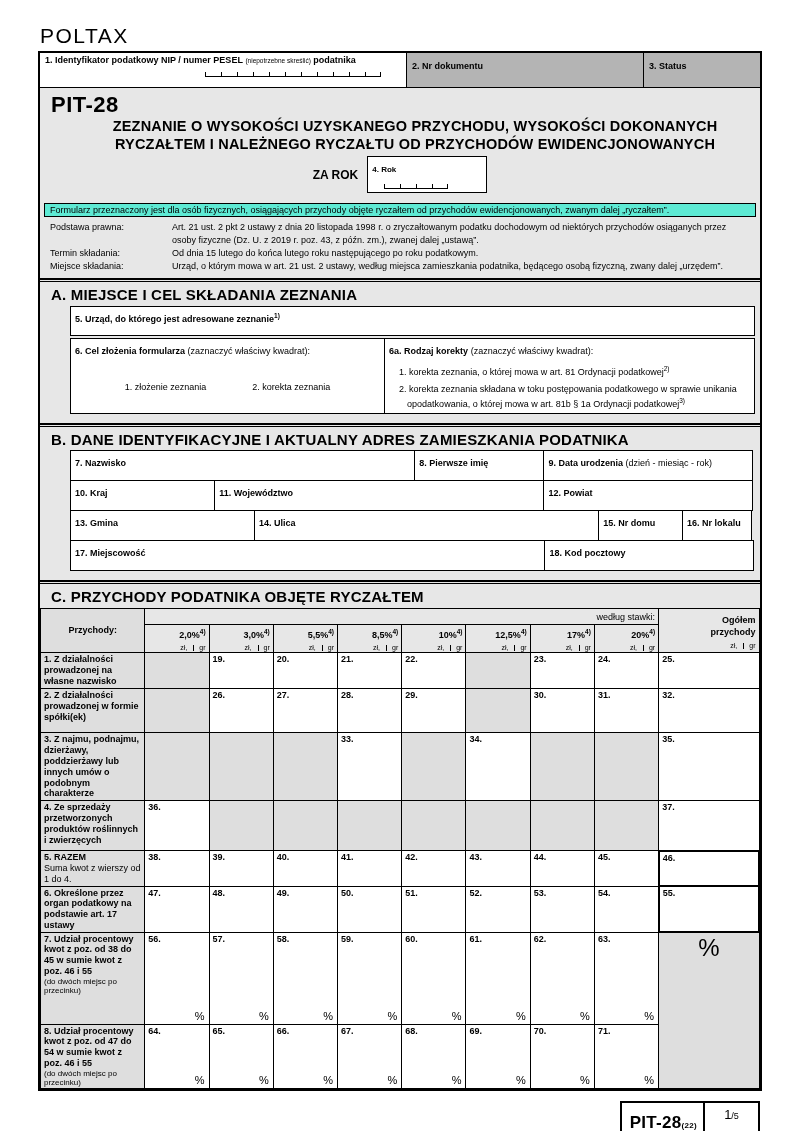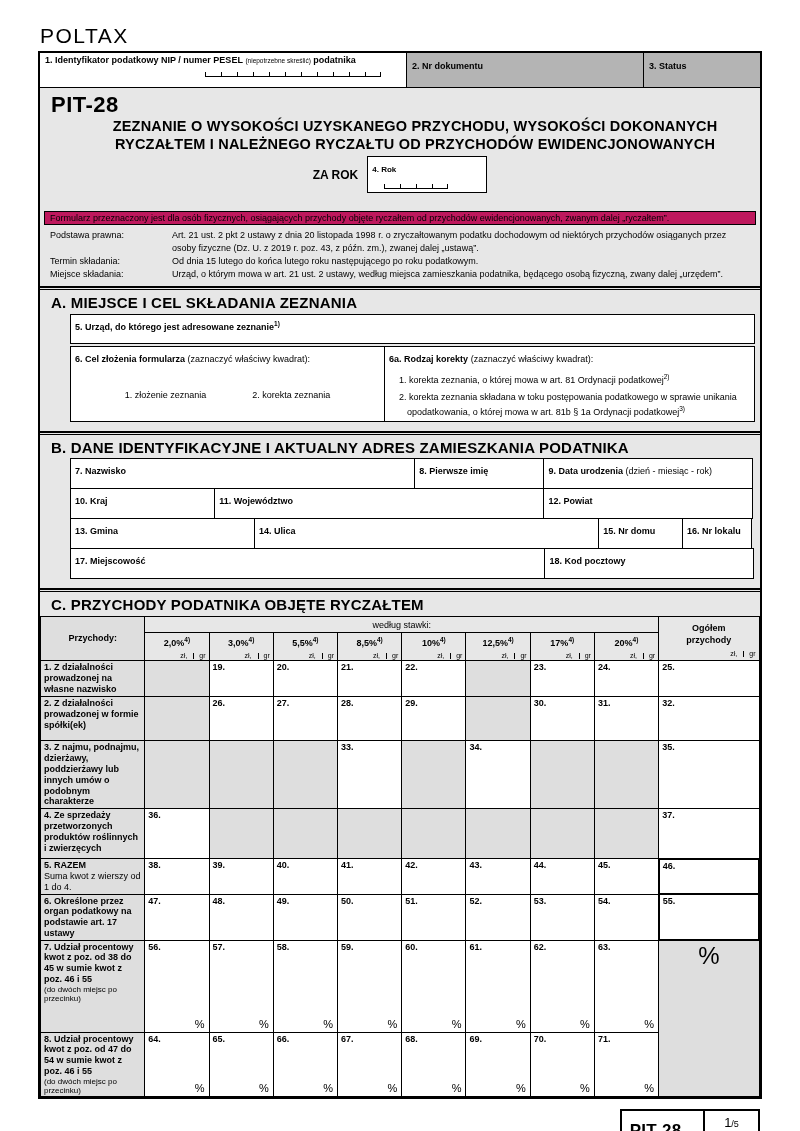--- a/index.html
+++ b/index.html
@@ -34,21 +34,21 @@
   
   .title-block { position:relative; padding:5px 0 4px; }
   .form-code { position:absolute; left:11px; top:4px; font-size:22px; font-weight:bold; letter-spacing:0.5px; }
   .title-lines { text-align:center; padding:24px 30px 0 60px; }
   .title-lines div { font-size:14.5px; font-weight:bold; letter-spacing:0.2px; line-height:1.25; }
   .zarok-row { display:flex; justify-content:center; align-items:center; gap:9px; margin:3px 0 2px 0; }
   .zarok { font-size:12px; font-weight:bold; }
   .rok-box { width:120px; height:37px; background:#fff; border:1.5px solid #000; padding:1px 4px; }
   .rok-box .flab { font-size:8px; }
   
-  .info-bar { margin:12px 4px 0; background:#be185d; border:1px solid #000; font-size:9px; padding:1px 5px; }
+  .info-bar { margin:4px 4px 0; background:#5eead4; border:1px solid #000; font-size:9px; padding:1px 5px; }
   .legal { padding:4px 10px 5px; font-size:9px; }
   .legal-row { display:flex; line-height:1.45; }
   .legal-row .lab { width:122px; flex:0 0 auto; }
   .legal-row .val { flex:1; padding-right:6px; }
   .dbl-rule { height:4px; border-top:2.5px solid #000; border-bottom:1.5px solid #000; }
   
   .sec-hdr { font-size:15px; font-weight:bold; padding:4px 0 3px 11px; letter-spacing:0.2px; }
   .sec-inset { margin:0 5px 9px 30px; }
   .fbox { background:#fff; border:1px solid #000; padding:1px 4px; position:relative; }
   .f5 { height:30px; }
@@ -62,21 +62,21 @@
   .brow { display:flex; margin-top:-1px; }
   .brow .fbox { height:31px; margin-left:-1px; }
   .brow .fbox:first-child { margin-left:0; }
   .w7{width:50.4%;} .w8{width:19%;} .w9{width:30.6%;}
   .w10{width:21.2%;} .w11{width:48.2%;} .w12{width:30.6%;}
   .w13{width:27%;} .w14{width:50.4%;} .w15{width:12.4%;} .w16{width:10.2%;}
   .w17{width:69.4%;} .w18{width:30.6%;}
   
   table.ctab { width:100%; border-collapse:collapse; table-layout:fixed; }
   .ctab td { border:1px solid #000; vertical-align:top; padding:1px 3px; font-size:9px; }
-  .ctab .hdr { background:#e7e7e7; text-align:center; vertical-align:middle; }
+  .ctab .hdr { background:#e7e7e7; text-align:right; vertical-align:middle; }
   .ctab .lblc { background:#dedede; font-weight:bold; line-height:1.2; }
   .ctab .shade { background:#dedede; }
   .ctab .num { background:#fff; font-weight:bold; }
   .ctab .thick { border:2.5px solid #000; }
   .rate-h { font-weight:bold; font-size:9px; line-height:1.1; padding-top:2px; }
   .zlgr { display:flex; justify-content:flex-end; align-items:flex-end; font-size:7px; font-weight:normal; margin-top:3px; }
   .zlgr .dv { border-left:1px solid #000; height:6px; margin:0 5px 0 6px; }
   .og-hdr-in { display:flex; flex-direction:column; justify-content:space-between; height:100%; }
   .og-hdr-in .t { font-weight:bold; font-size:9px; line-height:1.3; padding-top:2px; }
   .ws-cell { font-size:10px; }

